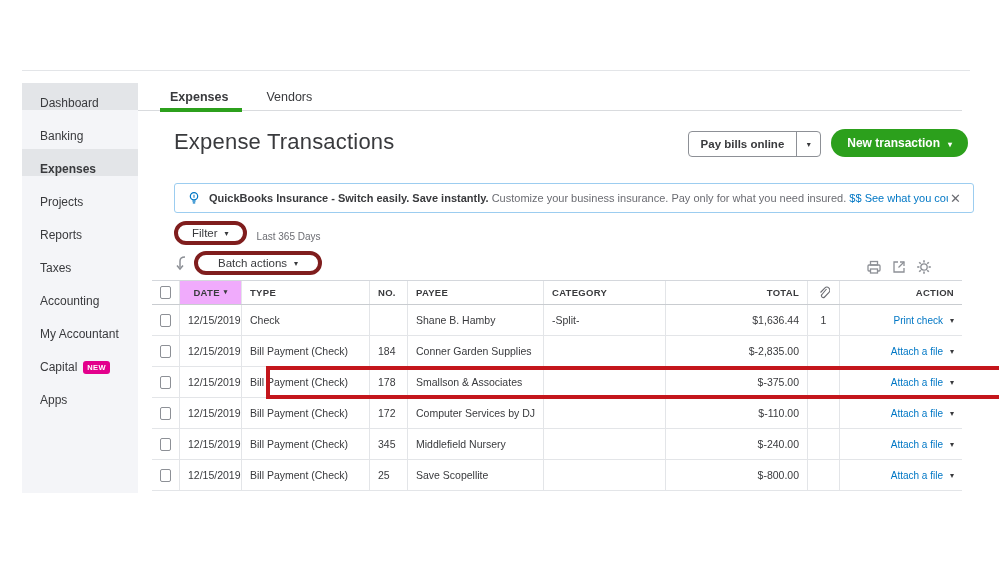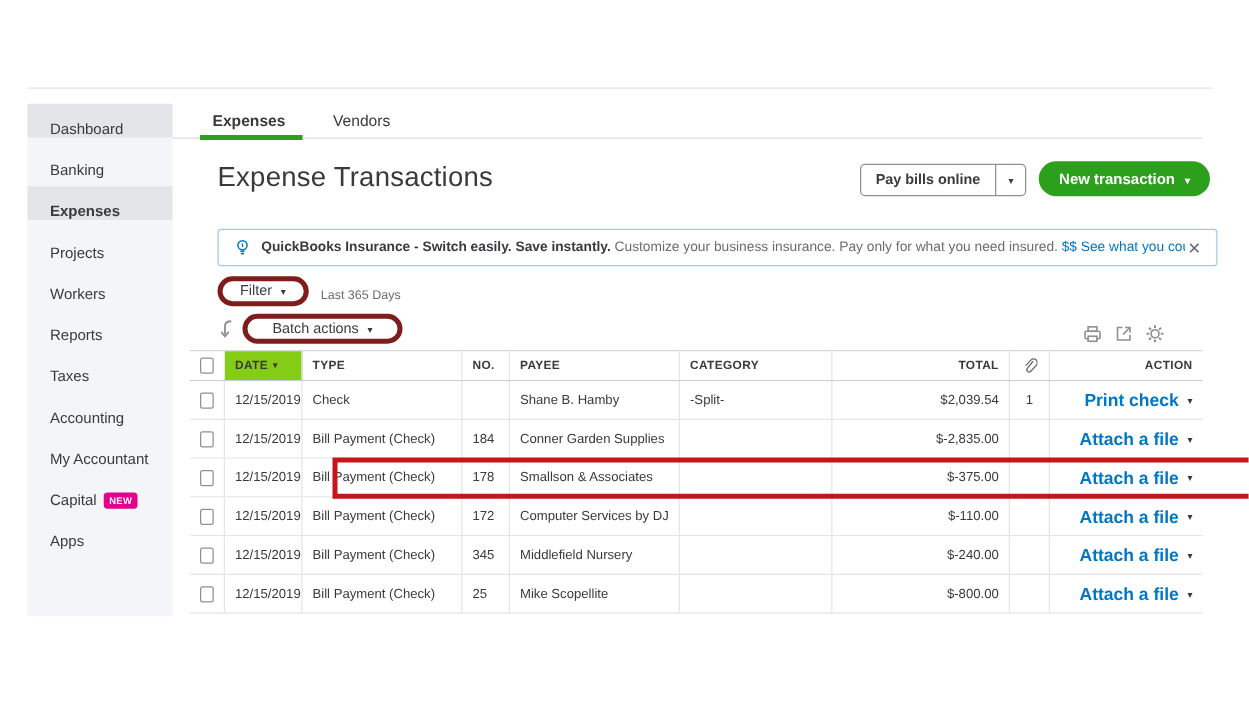--- a/index.html
+++ b/index.html
@@ -62,24 +62,24 @@
   .thead .cell { font-size:9.5px; font-weight:bold; letter-spacing:.3px; color:#393a3d; }
   .c-check { width:28px; justify-content:center; }
   .c-date { width:62px; }
   .c-type { width:128px; }
   .c-no { width:38px; }
   .c-payee { width:136px; }
   .c-cat { width:122px; }
   .c-total { width:142px; justify-content:flex-end; }
   .c-clip { width:32px; justify-content:center; }
   .c-action { width:122px; justify-content:flex-end; }
-  .thead .c-date { background:#84cc16; }
+  .thead .c-date { background:#f0abfc;justify-content:center; }
   .sort-caret { font-size:7px; margin-left:4px; position:relative; top:-1px; }
   .checkbox { width:13px; height:13px; border:1px solid #8d9096; border-radius:2px; background:#fff; cursor:pointer; }
-  .action-link { color:#0077c5; font-weight:bold; font-size:14px; cursor:pointer; }
+  .action-link { color:#0077c5; font-weight:normal; font-size:10px; cursor:pointer; }
   .action-caret { font-size:8px; color:#393a3d; margin-left:7px; cursor:pointer; }
   .clip-svg { width:12px; height:14px; }
 
   
   .hl-box { position:absolute; left:128px; top:295px; width:814px; height:33px; border:4px solid #c4161c; pointer-events:none; }
 </style>
 </head>
 <body>
 
 <div class="stage">
@@ -90,23 +90,20 @@
           <span>Dashboard</span>
         </div>
       <div class="side-item">
           <span>Banking</span>
         </div>
       <div class="side-item current">
           <span>Expenses</span>
         </div>
       <div class="side-item">
           <span>Projects</span>
-        </div>
-      <div class="side-item">
-          <span>Workers</span>
         </div>
       <div class="side-item">
           <span>Reports</span>
         </div>
       <div class="side-item">
           <span>Taxes</span>
         </div>
       <div class="side-item">
           <span>Accounting</span>
         </div>
@@ -224,21 +221,21 @@
 
         <div class="trow tbody-row">
           <div class="cell c-check">
               <div class="checkbox"></div>
             </div>
           <div class="cell c-date">12/15/2019</div>
           <div class="cell c-type">Check</div>
           <div class="cell c-no"></div>
           <div class="cell c-payee">Shane B. Hamby</div>
           <div class="cell c-cat">-Split-</div>
-          <div class="cell c-total">$2,039.54</div>
+          <div class="cell c-total">$1,636.44</div>
           <div class="cell c-clip">1</div>
           <div class="cell c-action">
             <span class="action-link">Print check</span>
             <span class="action-caret">▾</span>
           </div>
         </div>
 
         <div class="trow tbody-row">
           <div class="cell c-check">
               <div class="checkbox"></div>
@@ -307,21 +304,21 @@
           </div>
         </div>
 
         <div class="trow tbody-row">
           <div class="cell c-check">
               <div class="checkbox"></div>
             </div>
           <div class="cell c-date">12/15/2019</div>
           <div class="cell c-type">Bill Payment (Check)</div>
           <div class="cell c-no">25</div>
-          <div class="cell c-payee">Mike Scopellite</div>
+          <div class="cell c-payee">Save Scopellite</div>
           <div class="cell c-cat"></div>
           <div class="cell c-total">$-800.00</div>
           <div class="cell c-clip"></div>
           <div class="cell c-action">
             <span class="action-link">Attach a file</span>
             <span class="action-caret">▾</span>
           </div>
         </div>
       </div>
 

